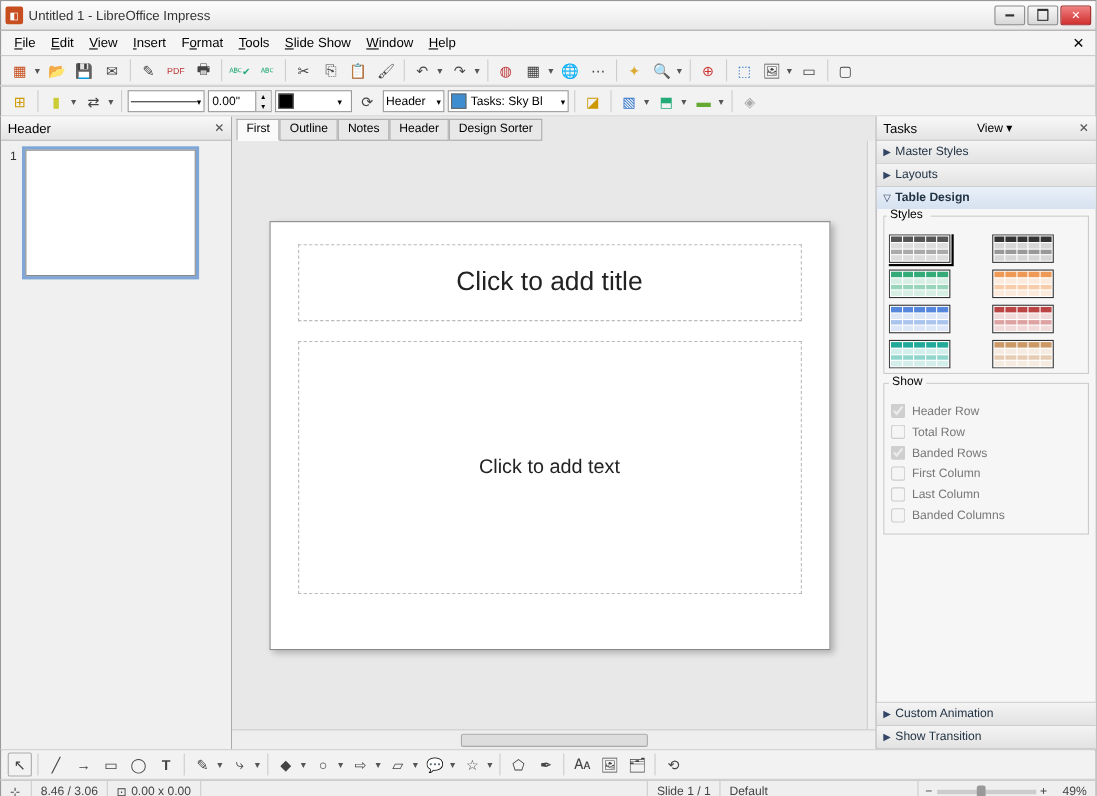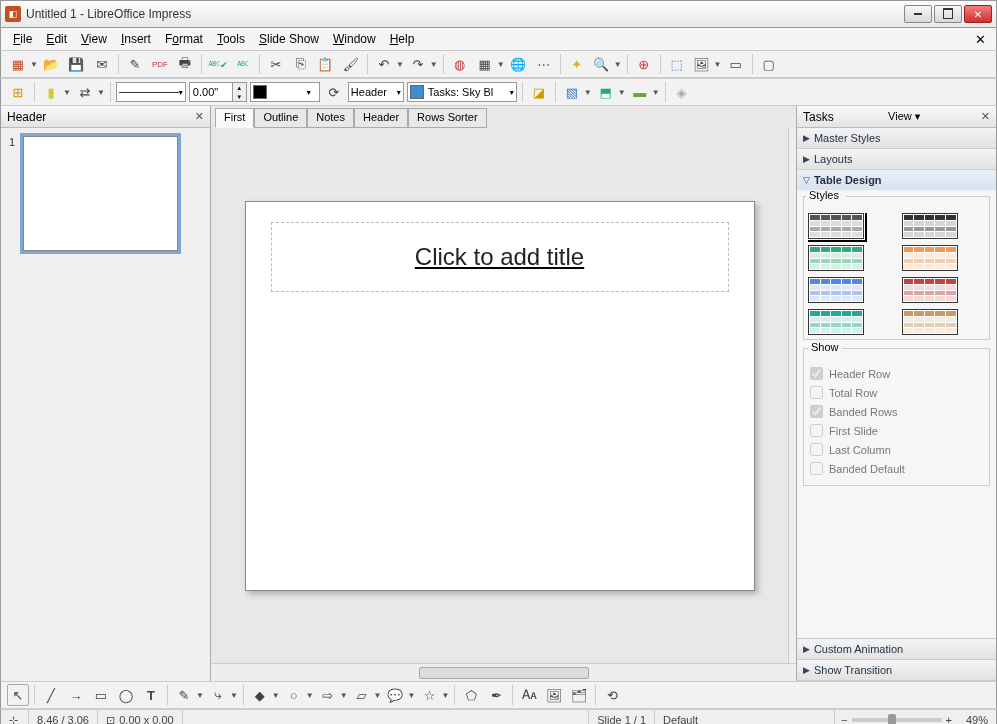--- a/index.html
+++ b/index.html
@@ -46,21 +46,21 @@
 .slides-list{flex:1;padding:8px;overflow:auto;}
 .slide-thumb-wrap{display:flex;gap:4px;}
 .slide-num{font-size:11px;color:#333;width:10px;}
 .slide-thumb{width:155px;height:115px;background:#fff;border:1px solid #888;box-shadow:0 0 0 3px #7ea6d6;}
 
 
 .editor{flex:1;display:flex;flex-direction:column;background:#e8e8e8;}
 .viewtabs{height:22px;display:flex;padding:2px 4px 0 4px;gap:0;}
 .viewtabs .tab{padding:2px 8px;border:1px solid #aaa;background:#e8e8e8;font-size:11px;border-bottom:1px solid #aaa;position:relative;}
 .viewtabs .tab.active{background:#fafafa;border-bottom-color:#fafafa;}
-.canvas-area{flex:1;position:relative;overflow:auto;display:flex;align-items:center;justify-content:center;text-decoration:underline;}
+.canvas-area{flex:1;position:relative;overflow:auto;display:flex;align-items:center;justify-content:center;}
 .slide-canvas{width:510px;height:390px;background:#fff;border:1px solid #888;box-shadow:3px 3px 6px rgba(0,0,0,0.25);padding:20px 25px;}
 .placeholder{border:1px dashed #bbb;display:flex;align-items:center;justify-content:center;color:#222;}
 .ph-title{height:70px;font-size:24px;margin-bottom:18px;}
 .ph-body{height:230px;font-size:18px;}
 .hscroll{height:18px;background:#eee;border-top:1px solid #ccc;display:flex;align-items:center;justify-content:center;}
 .hscroll .thumb{width:170px;height:12px;background:#ddd;border:1px solid #aaa;border-radius:2px;}
 .vnotch{width:8px;background:#eee;border-left:1px solid #ccc;}
 
 
 .tasks-panel{width:200px;background:#f6f6f6;border-left:1px solid #aaa;display:flex;flex-direction:column;}
@@ -246,26 +246,27 @@
       </div>
     </div>
   </div>
 
   <div class="editor">
     <div class="viewtabs">
       <div class="tab active">First</div>
       <div class="tab">Outline</div>
       <div class="tab">Notes</div>
       <div class="tab">Header</div>
-      <div class="tab">Rows Sorter</div>
+      <div class="tab">Design Sorter</div>
     </div>
     <div style="display:flex;flex:1;">
       <div class="canvas-area">
         <div class="slide-canvas">
           <div class="placeholder ph-title">Click to add title</div>
+          <div class="placeholder ph-body">Click to add text</div>
         </div>
       </div>
       <div class="vnotch"></div>
     </div>
     <div class="hscroll">
         <div class="thumb"></div>
       </div>
   </div>
 
   <div class="tasks-panel">
@@ -483,29 +484,29 @@
               <label class="chk">
                 <input type="checkbox" disabled="" style="">
                 <span>Total Row</span>
               </label>
               <label class="chk">
                 <input type="checkbox" disabled="" checked="" style="">
                 <span>Banded Rows</span>
               </label>
               <label class="chk">
                 <input type="checkbox" disabled="" style="">
-                <span>First Slide</span>
+                <span>First Column</span>
               </label>
               <label class="chk">
                 <input type="checkbox" disabled="" style="">
                 <span>Last Column</span>
               </label>
               <label class="chk">
                 <input type="checkbox" disabled="" style="">
-                <span>Banded Default</span>
+                <span>Banded Columns</span>
               </label>
             </div>
         </fieldset>
       </div>
     </div>
     <div class="task-section">
         <div class="task-head">
           <span class="tri">▶</span>
           <span>Custom Animation</span>
         </div>

